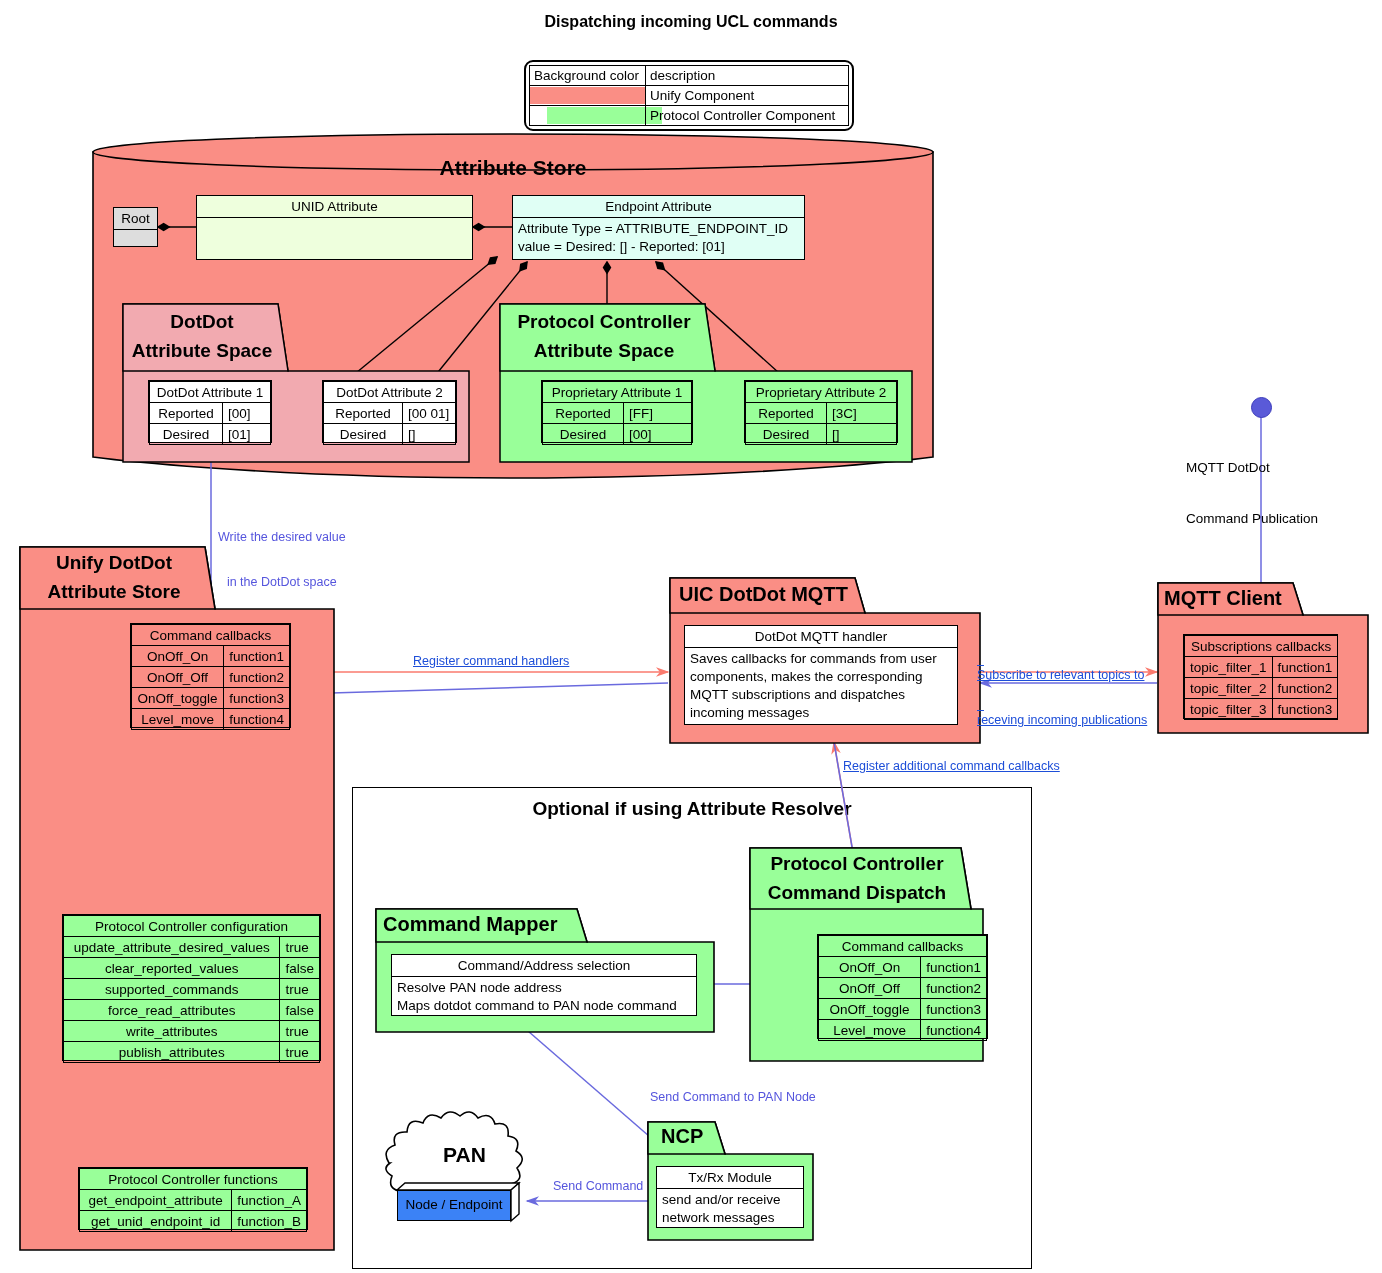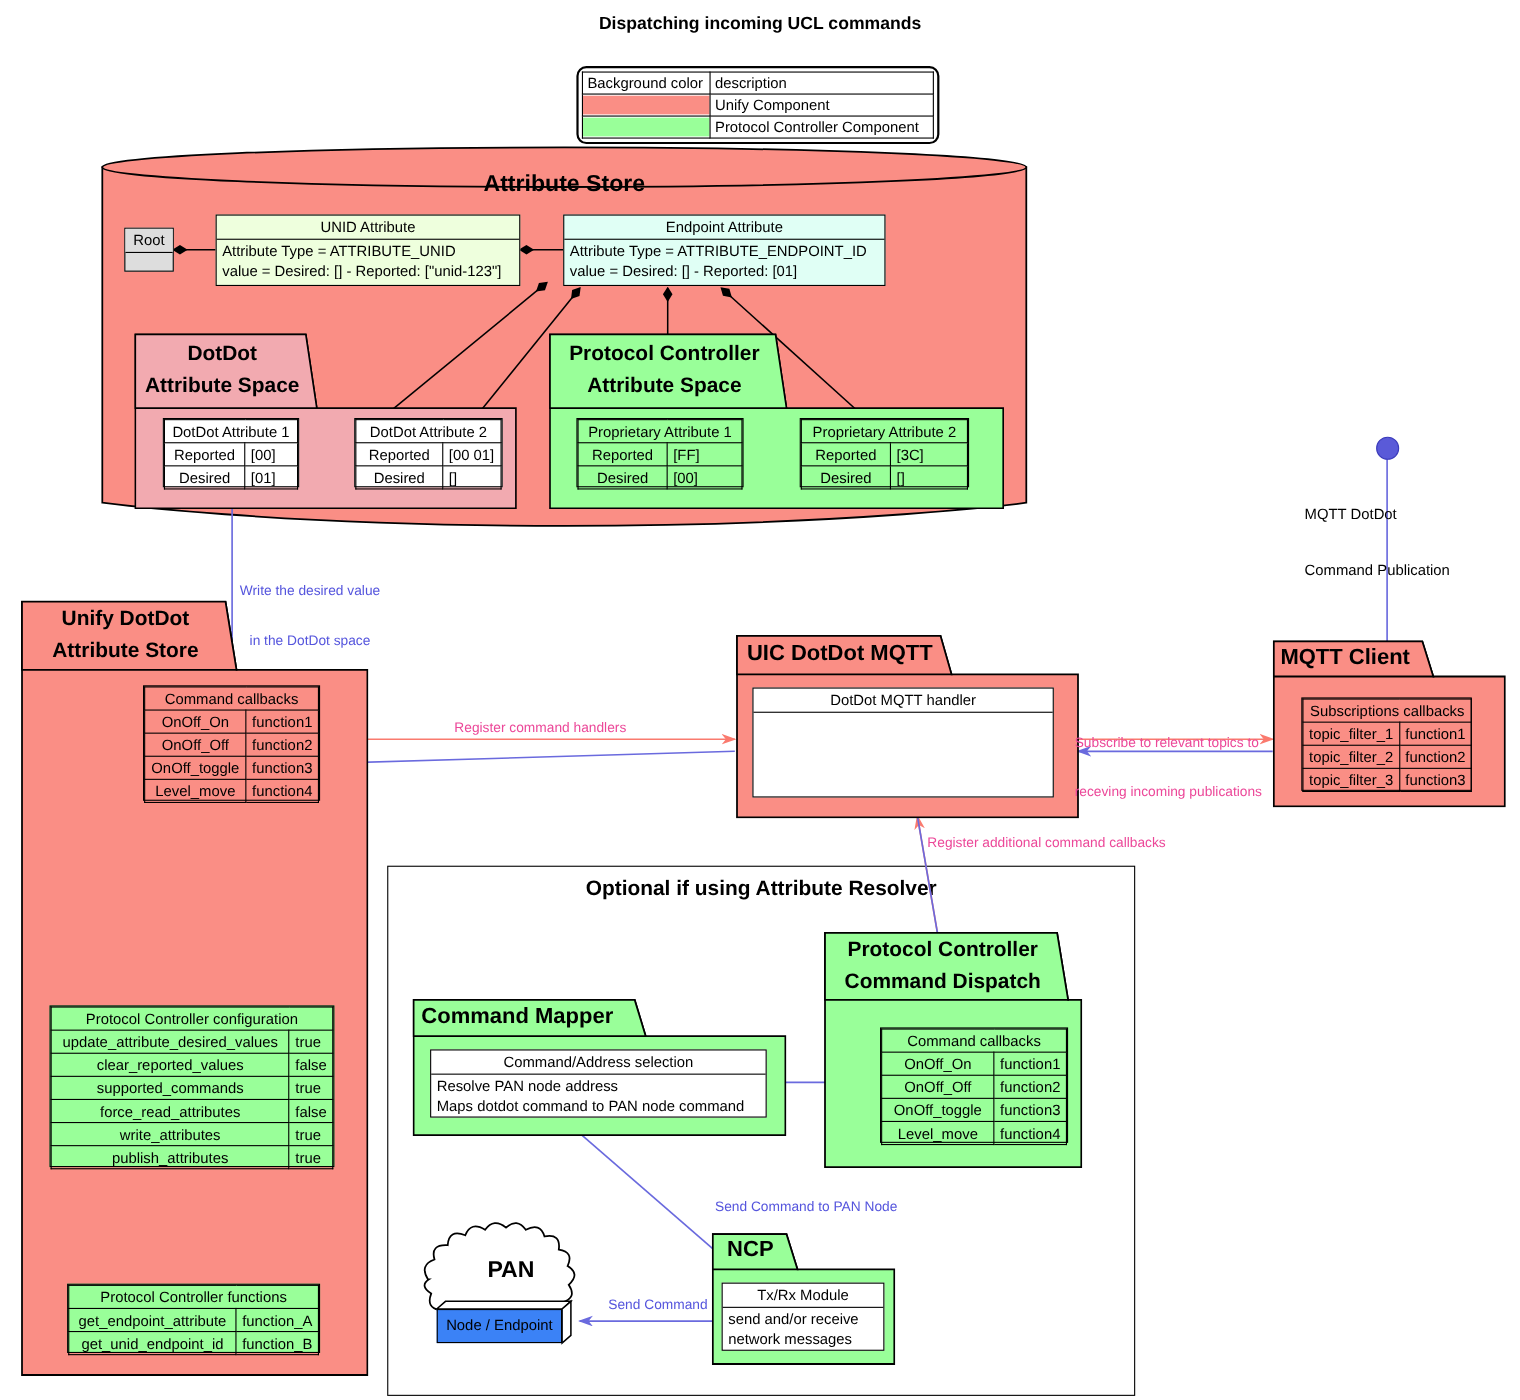--- a/index.html
+++ b/index.html
@@ -101,21 +101,21 @@
   .clsbox table.kv tr.title td {
     text-align: center;
     border-bottom-width: 1.5px;
   }
 
   
   .pkg { position: absolute; z-index: 6; }
 
   
   .c-unify   { background: #fa8e85; }
-  .c-pc      { background: #99ff99; }
+  .c-pc      { background: #99ff99; margin-left: 17px; }
   .c-unidattr{ background: #eeffdd; }
   .c-epattr  { background: #e0fff5; }
   .c-root    { background: #dddddd; }
   #pan-label {
     position: absolute;
     left: 373px; top: 1143px;
     width: 183px;
     text-align: center;
     font-size: 21px;
     font-weight: bold;
@@ -159,21 +159,21 @@
 
   
   .alabel {
     position: absolute;
     font-size: 12.5px;
     line-height: 15px;
     white-space: pre;
     z-index: 9;
   }
   .alabel.blue { color: #5555dd; }
-  .alabel.red  { color: #ec4899; }
+  .alabel.red  { color: #1d4ed8; text-decoration: underline; }
 
   
   #mqtt-pub-dot {
     position: absolute;
     left: 1251px; top: 397px;
     width: 19px; height: 19px;
     border-radius: 50%;
     background: #5a5ad8;
     border: 1px solid #3b3bbb;
     z-index: 9;
@@ -291,24 +291,20 @@
 
 <div class="abs" id="attribute-store-label" style="left:93px;top:156px;width:840px;text-align:center;font-size:21px;font-weight:bold;z-index:7;">Attribute Store</div>
 
 <div class="clsbox abs c-root" style="left:113px;top:207px;width:45px;height:40px;">
   <div class="hdr c-root" style="border-bottom:1.5px solid #000;">Root</div>
   <div style="height:16px;"></div>
 </div>
 
 <div class="clsbox abs c-unidattr" style="left:196px;top:195px;width:277px;height:65px;">
   <div class="hdr">UNID Attribute</div>
-  <div class="body">
-    <div>Attribute Type = ATTRIBUTE_UNID</div>
-    <div>value = Desired: [] - Reported: ["unid-123"]</div>
-  </div>
 </div>
 
 <div class="clsbox abs c-epattr" style="left:512px;top:195px;width:293px;height:65px;">
   <div class="hdr">Endpoint Attribute</div>
   <div class="body">
     <div>Attribute Type = ATTRIBUTE_ENDPOINT_ID</div>
     <div>value = Desired: [] - Reported: [01]</div>
   </div>
 </div>
 
@@ -498,20 +494,26 @@
 <div class="pkg" style="left:669px;top:577px;width:312px;height:167px;">
   <svg class="abs" style="left:0;top:0;z-index:2;" width="312" height="167">
     <path d="M1,36 L1,166 L311,166 L311,36 L196,36 L186,1 L1,1 z" fill="#fa8e85" stroke="#000000" stroke-width="1.6"></path>
     <path d="M1,1 L186,1 L196,36 L1,36 z" fill="#fa8e85" stroke="#000000" stroke-width="1.6"></path>
   </svg>
   <div class="abs" style="left:10px;top:2px;width:180px;text-align:left;font-weight:bold;font-size:20px;line-height:31px;z-index:4;">UIC DotDot MQTT</div>
 </div>
 
 <div class="clsbox abs" style="left:684px;top:625px;width:274px;height:100px;">
   <div class="hdr">DotDot MQTT handler</div>
+  <div class="body">
+    <div>Saves callbacks for commands from user</div>
+    <div>components, makes the corresponding</div>
+    <div>MQTT subscriptions and dispatches</div>
+    <div>incoming messages</div>
+  </div>
 </div>
 
 <div class="pkg" style="left:1157px;top:582px;width:212px;height:152px;">
   <svg class="abs" style="left:0;top:0;z-index:2;" width="212" height="152">
     <path d="M1,33 L1,151 L211,151 L211,33 L146,33 L136,1 L1,1 z" fill="#fa8e85" stroke="#000000" stroke-width="1.6"></path>
     <path d="M1,1 L136,1 L146,33 L1,33 z" fill="#fa8e85" stroke="#000000" stroke-width="1.6"></path>
   </svg>
   <div class="abs" style="left:7px;top:1px;width:135px;text-align:left;font-weight:bold;font-size:20px;line-height:31px;z-index:4;">MQTT Client</div>
 </div>
 

